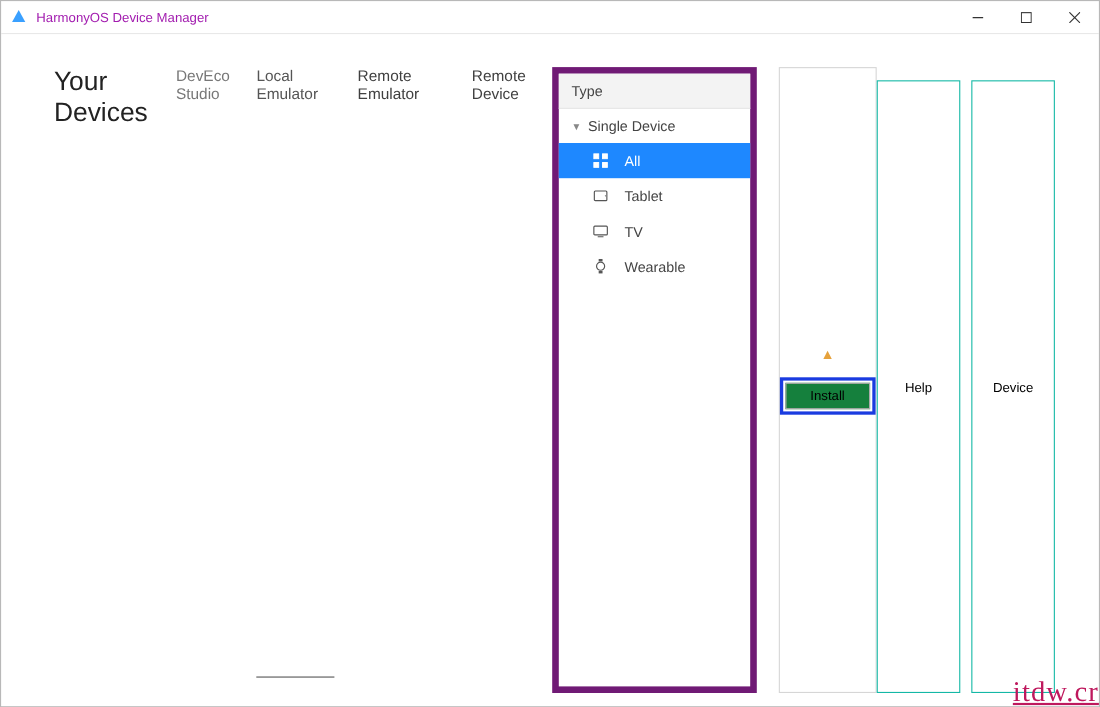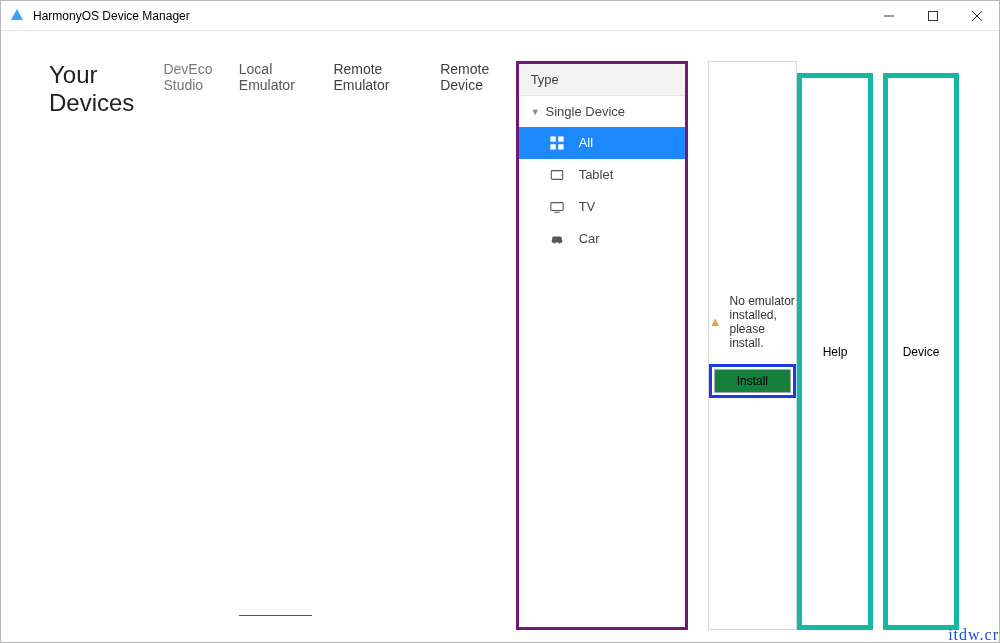--- a/index.html
+++ b/index.html
@@ -1,46 +1,46 @@
 <!DOCTYPE html>
 <html><head>
 <meta charset="utf-8">
 <style>
   * { box-sizing: border-box; margin: 0; padding: 0; }
   html, body { width: 1000px; height: 643px; font-family: "Segoe UI", Arial, sans-serif; background: #fff; overflow: hidden; }
   .window { width: 1000px; height: 643px; border: 1px solid #b8b8b8; display: flex; flex-direction: column; }
-  .titlebar { height: 30px; display: flex; align-items: center; border-bottom: 1px solid #e8e8e8; font-size: 12px; color: #000000; }
+  .titlebar { height: 30px; display: flex; align-items: center; border-bottom: 1px solid #e8e8e8; font-size: 12px; color: #a21caf; }
   .titlebar .app-icon { width: 16px; height: 16px; margin: 0 8px; }
   .titlebar .title { flex: 0 0 auto; }
   .titlebar .spacer { flex: 1; }
   .titlebar .winbtn { width: 44px; height: 30px; display: flex; align-items: center; justify-content: center; cursor: pointer; }
   .titlebar .winbtn svg { display: block; }
   .content { flex: 1; padding: 30px 40px 12px 48px; display: flex; flex-direction: row; position: relative; }
   .page-title { font-size: 24px; font-weight: 400; color: #222; margin-bottom: 6px; }
   .page-subtitle { font-size: 14px; color: #777; margin-bottom: 22px; }
   .tabs { display: flex; gap: 21px; font-size: 14px; margin-bottom: 14px; }
   .tab { color: #404040; padding-bottom: 4px; cursor: pointer; }
   .tab.active { color: #555; border-bottom: 1px solid #555; }
   .body { flex: 1; display: flex; gap: 20px; min-height: 0; }
-  .sidebar { width: 172px; border: 3px solid #701a75; background: #fff; display: flex; flex-direction: column; }
+  .sidebar { width: 186px; border: 6px solid #701a75; background: #fff; display: flex; flex-direction: column; }
   .sidebar-header { background: #f3f3f3; padding: 8px 12px; font-size: 13px; color: #444; border-bottom: 1px solid #e6e6e6; }
   .tree-group { padding: 8px 12px; font-size: 13px; color: #444; display: flex; align-items: center; gap: 6px; cursor: pointer; }
   .tree-group .caret { font-size: 9px; color: #888; }
-  .tree-item { display: flex; align-items: flex-start; gap: 14px; padding: 8px 0 8px 30px; font-size: 13px; color: #444; cursor: pointer; }
+  .tree-item { display: flex; align-items: center; gap: 14px; padding: 8px 0 8px 30px; font-size: 13px; color: #444; cursor: pointer; }
   .tree-item.active { background: #1e88ff; color: #fff; }
   .tree-item.active .icon-slot svg { stroke: #fff; fill: #fff; }
   .icon-slot { width: 16px; height: 16px; display: flex; align-items: center; justify-content: center; color: #555; }
   .main { flex: 1; border: 1px solid #d6d6d6; background: #fff; display: flex; flex-direction: column; align-items: center; justify-content: center; }
   .empty-row { display: flex; align-items: center; gap: 8px; font-size: 12px; color: #333; margin-bottom: 14px; }
   .warn-icon { color: #e6a23c; font-size: 13px; }
   .install-wrap { border: 3px solid #1a3be0; padding: 2px; }
   .install-btn { padding: 4px 22px; font-size: 12px; border: 1px solid #aaa; background: #15803d; cursor: pointer; }
   .footer { display: flex; gap: 10px; padding-top: 12px; }
-  .fbtn { width: 76px; text-align: center; font-size: 12px; padding: 5px 0; border: 5px solid #14b8a6; background: #fff; cursor: pointer; }
-  .watermark { position: absolute; right: 0; bottom: -2px; font-family: Georgia, serif; font-size: 16px; color: #1d4ed8; letter-spacing: 1px; pointer-events: none; }
+  .fbtn { width: 76px; text-align: center; font-size: 12px; padding: 5px 0; border: 1px solid #14b8a6; background: #fff; cursor: pointer; }
+  .watermark { position: absolute; right: 0; bottom: -2px; font-family: Georgia, serif; font-size: 26px; color: #be185d; letter-spacing: 1px; pointer-events: none; text-decoration: underline; }
 </style>
 </head>
 <body>
 
 <div class="window">
 
   <div class="titlebar">
     <span class="app-icon">
       <svg viewBox="0 0 16 16" width="16" height="16">
           <path d="M8 1 L14 12 H2 Z" fill="#3aa0ff"></path>
@@ -111,37 +111,36 @@
         <div class="tree-item">
           <span class="icon-slot">
             <svg viewBox="0 0 16 16" width="14" height="14">
                 <rect x="1" y="3" width="14" height="9" rx="1" fill="none" stroke="#555" stroke-width="1.2"></rect>
                 <line x1="5" y1="14" x2="11" y2="14" stroke="#555" stroke-width="1.2"></line>
               </svg>
           </span>
           <span>TV</span>
         </div>
 
-
         <div class="tree-item">
           <span class="icon-slot">
             <svg viewBox="0 0 16 16" width="14" height="14">
-                <path d="M2 10 L3 6 Q3.3 5 4.3 5 L11.7 5 Q12.7 5 13 6 L14 10 L14 12 L2 12 Z" fill="#555"></path>
-                <circle cx="5" cy="12" r="1.3" fill="#555"></circle>
-                <circle cx="11" cy="12" r="1.3" fill="#555"></circle>
+                <circle cx="8" cy="8" r="4.2" fill="none" stroke="#555" stroke-width="1.2"></circle>
+                <rect x="6" y="0.5" width="4" height="2.5" fill="#555"></rect>
+                <rect x="6" y="13" width="4" height="2.5" fill="#555"></rect>
               </svg>
           </span>
-          <span>Car</span>
+          <span>Wearable</span>
         </div>
+
       </div>
 
       <div class="main">
         <div class="empty-row">
           <span class="warn-icon">▲</span>
-          <span>No emulator installed, please install.</span>
         </div>
         <div class="install-wrap">
           <button class="install-btn">Install</button>
         </div>
       </div>
 
     </div>
 
     <div class="footer">
       <button class="fbtn">Help</button>

